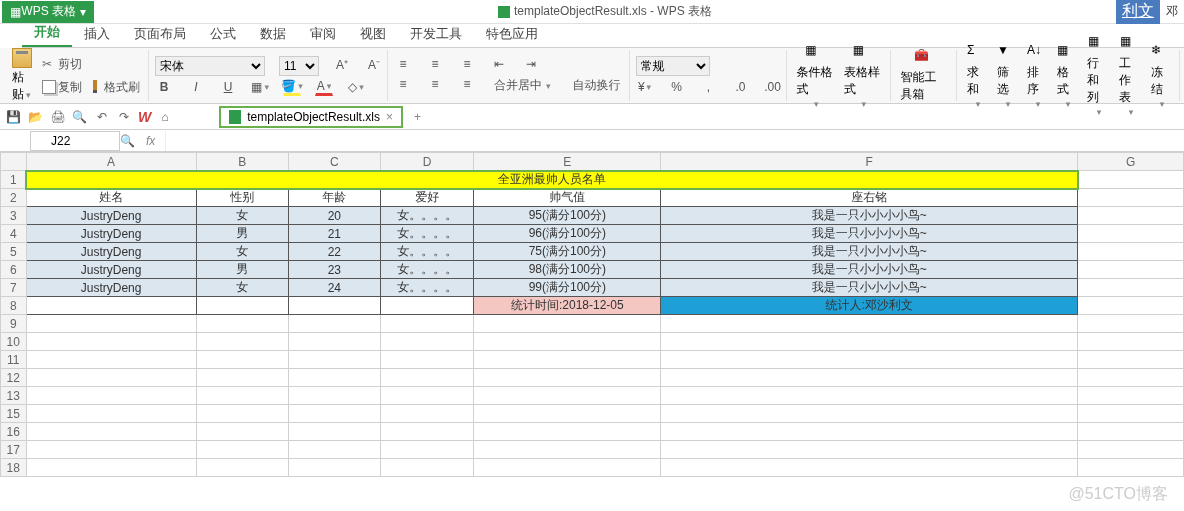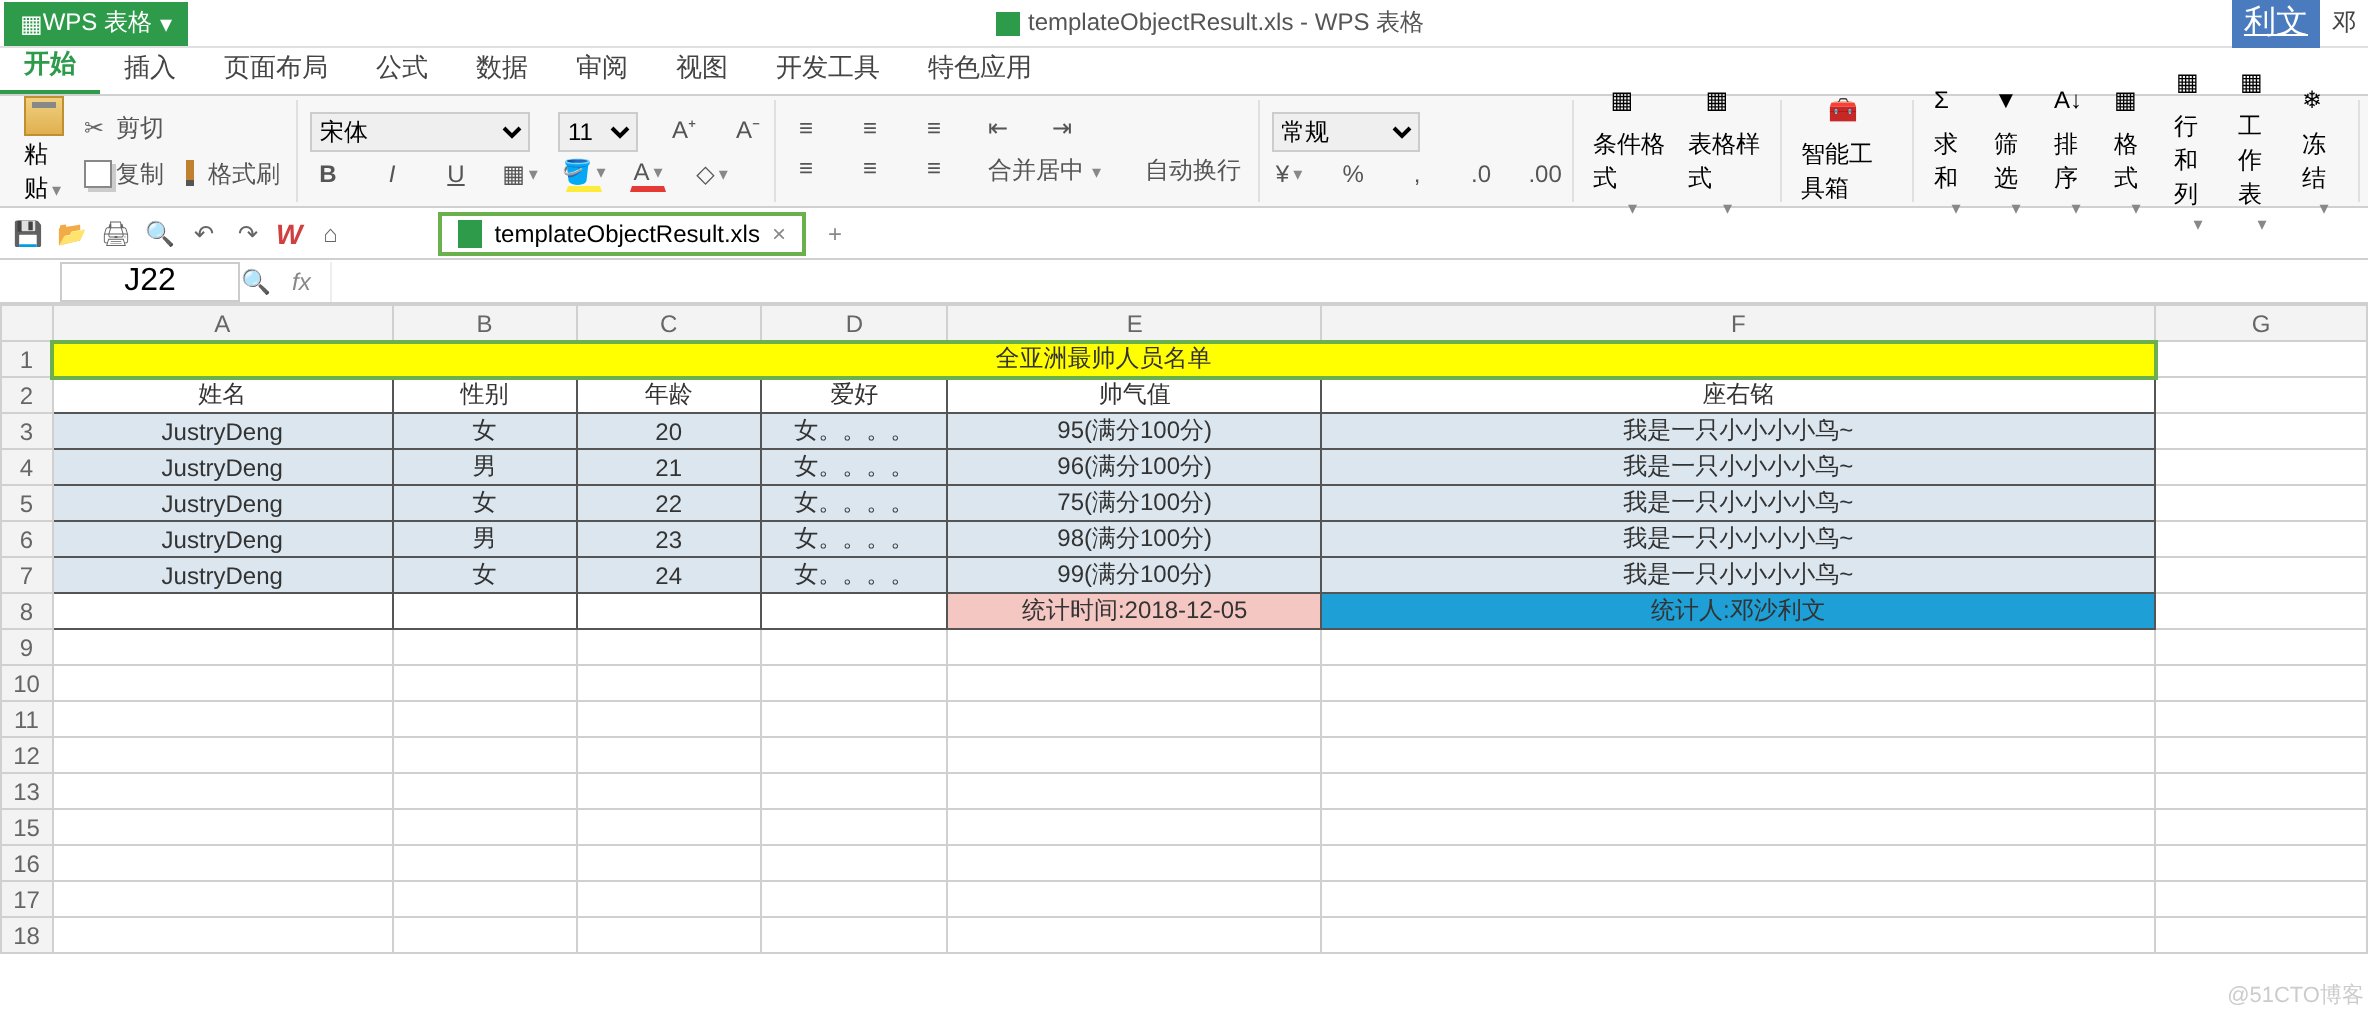--- a/index.html
+++ b/index.html
@@ -8,21 +8,21 @@
 
 .titlebar { height:24px; background:#fff; display:flex; align-items:center; border-bottom:1px solid #e0e0e0; }
 .wps-badge { background:#2e9b4a; color:#fff; height:22px; padding:0 8px; display:flex; align-items:center; margin-left:2px; font-size:11px; }
 .wps-badge .caret { margin-left:4px; }
 .doc-title { flex:1; text-align:center; color:#555; display:flex; align-items:center; justify-content:center; gap:4px; }
 .doc-icon { width:12px; height:12px; background:#2e9b4a; display:inline-block; }
 .right-badge { background:#4a7bbf; color:#fff; padding:2px 6px; font-size:16px;text-decoration:underline; }
 .user-txt { margin:0 6px; color:#444; }
 
 
-.tabs { height:24px; display:flex; align-items:flex-end; padding-left:0; gap:0; border-bottom:1px solid #d0d0d0; }
+.tabs { height:24px; display:flex; align-items:flex-end; padding-left:0; gap:0; border-bottom:1px solid #d0d0d0;margin-left:22px; }
 .tab { padding:4px 12px; color:#444; cursor:pointer; font-size:13px; }
 .tab.active { color:#2e9b4a; border-bottom:2px solid #2e9b4a; font-weight:bold; }
 
 
 .ribbon { height:56px; background:#f7f7f7; border-bottom:1px solid #d0d0d0; display:flex; align-items:center; padding:2px 4px; gap:2px; }
 .rgroup { display:flex; flex-direction:column; gap:2px; padding:0 4px; border-right:1px solid #e0e0e0; height:100%; justify-content:center; }
 .rgroup.row { flex-direction:row; align-items:center; }
 .rbtn { display:flex; align-items:center; gap:2px; padding:2px 4px; color:#555; cursor:pointer; white-space:nowrap; }
 .ic-paste { width:20px; height:20px; background:linear-gradient(#f0d080,#e0b050); border:1px solid #c09030; position:relative; }
 .ic-paste::after{content:"";position:absolute;top:2px;left:3px;right:3px;height:3px;background:#888;}
@@ -44,21 +44,21 @@
 .qat{height:26px;background:#fff;border-bottom:1px solid #d0d0d0;display:flex;align-items:center;padding:0 6px;gap:6px;}
 .qic{width:16px;height:16px;cursor:pointer;display:flex;align-items:center;justify-content:center;color:#666;}
 .file-tab{margin-left:40px;border:2px solid #6ab04c;background:#fff;height:22px;display:flex;align-items:center;padding:0 8px;gap:6px;position:relative;}
 .file-tab .ftic{width:12px;height:14px;background:#2e9b4a;}
 .file-tab .close{color:#888;cursor:pointer;}
 .file-tab .plus{position:absolute;right:-20px;color:#888;cursor:pointer;}
 .wlogo{color:#d04040;font-weight:bold;font-size:14px;font-style:italic;}
 
 
 .fbar{height:22px;display:flex;align-items:center;border-bottom:1px solid #d0d0d0;}
-.namebox{width:90px;height:20px;border:1px solid #ccc;margin-left:30px;padding:0 20px;font-size:16px;text-align:center;}
+.namebox{width:90px;height:20px;border:1px solid #ccc;margin-left:30px;padding:0 20px;font-size:12px;text-align:left;}
 .fx-ic{margin:0 10px;color:#888;font-style:italic;}
 .fx-input{flex:1;height:20px;border:none;border-left:1px solid #eee;padding:0 4px;}
 
 
 .sheet{display:flex;height:calc(511px - 24px - 24px - 56px - 26px - 22px);}
 .grid{position:relative;flex:1;overflow:hidden;}
 table.ss{border-collapse:collapse;table-layout:fixed;}
 table.ss th,table.ss td{border:1px solid #d0d0d0;height:18px;font-size:12px;color:#333;text-align:center;font-weight:normal;background:#fff;overflow:hidden;white-space:nowrap;}
 table.ss th{background:#f3f3f3;color:#666;}
 table.ss th.corner{width:26px;background:#f3f3f3;}
@@ -66,21 +66,21 @@
 .c-A{width:175px;} .c-B{width:95px;} .c-C{width:95px;} .c-D{width:95px;} .c-E{width:190px;} .c-F{width:430px;} .c-G{width:110px;}
 
 
 .yellow{background:#ffff00 !important;font-weight:bold;}
 .hdr{background:#fff !important;border:1px solid #555 !important;}
 .drow td{background:#dbe6ef !important;border:1px solid #555 !important;}
 .pink{background:#f4c7c3 !important;border:1px solid #555 !important;}
 .blue{background:#1e9fd6 !important;border:1px solid #555 !important;color:#000;}
 .box-outline{outline:2px solid #6ab04c;outline-offset:-1px;}
 
-.watermark{position:absolute;right:2px;bottom:6px;color:#ccc;font-size:11px;}
+.watermark{position:absolute;right:16px;bottom:6px;color:#ccc;font-size:16px;}
 </style>
 </head>
 <body>
 
 <div class="titlebar">
   <div class="wps-badge">
     <span>▦</span>
     <span>WPS 表格</span>
     <span class="caret">▾</span>
   </div>

